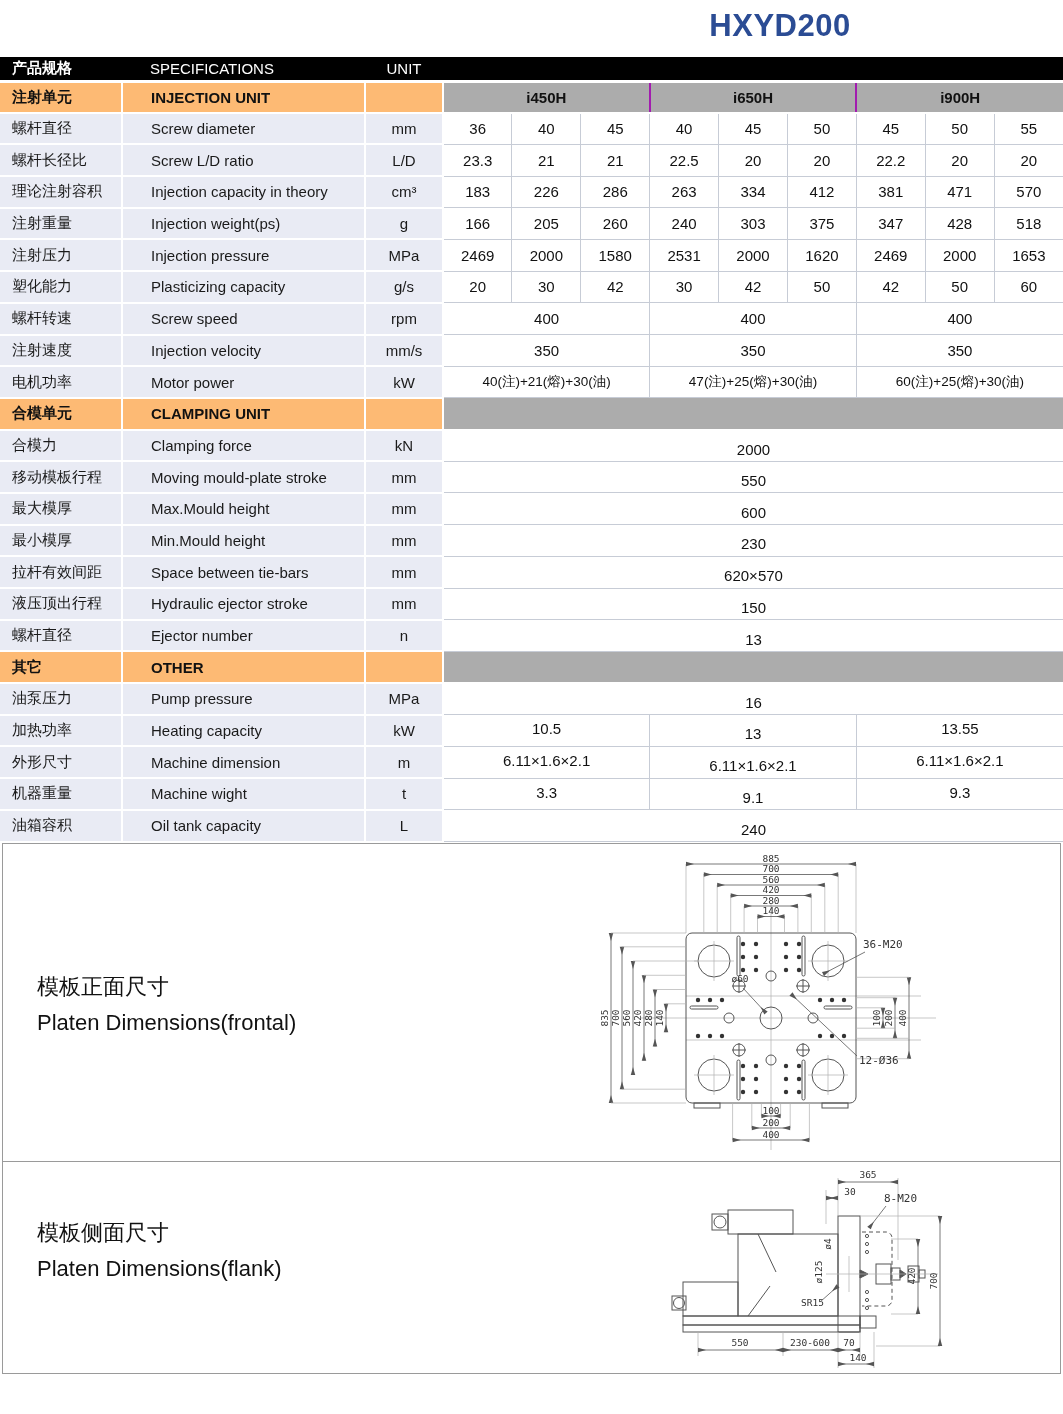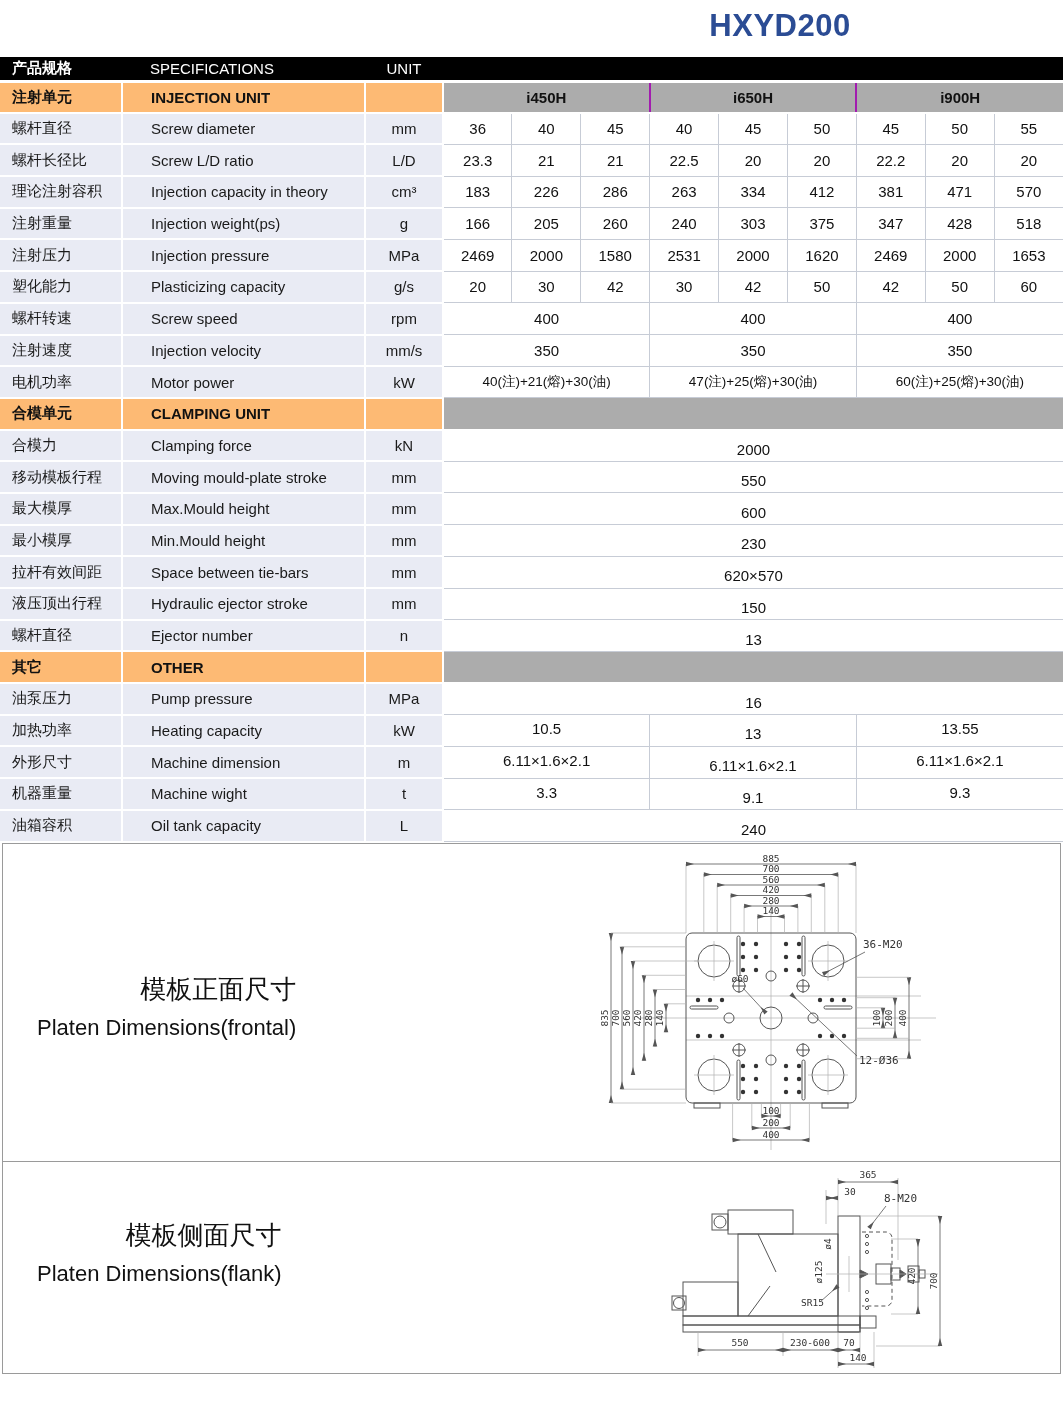--- a/index.html
+++ b/index.html
@@ -35,21 +35,21 @@
   td.small { font-size:13.5px;margin-top:28px; }
   td.merged { vertical-align:middle; padding-top:7px; }
   td.low { padding-top:10px; vertical-align:top; }
   td.hi  { vertical-align:top; padding-top:5px; }
 
   
   .dbox { position:relative; margin:0 2px; border:1px solid #9a9a9a; background:#fff; }
   .dbox1 { height:319px; }
   .dbox2 { height:213px; margin-top:-1px; }
   .dtitle { position:absolute; left:34px; }
-  .dtitle .cnl { font-size:26px; color:#111;text-align:right; }
+  .dtitle .cnl { font-size:22px; color:#111; }
   .dtitle .enl { font-size:22px; color:#111; margin-top:8px; }
   svg text.d { font-family:"DejaVu Sans Mono",monospace; font-size:9.5px; fill:#333; }
   svg text.dl { font-family:"DejaVu Sans Mono",monospace; font-size:11px; fill:#333; }
   svg .s  { stroke:#555; fill:none; stroke-width:1; }
   svg .g  { stroke:#b0b0b0; fill:none; stroke-width:.7; }
   svg .dim{ stroke:#555; fill:none; stroke-width:.8; }
 </style>
 </head>
 <body>
 

